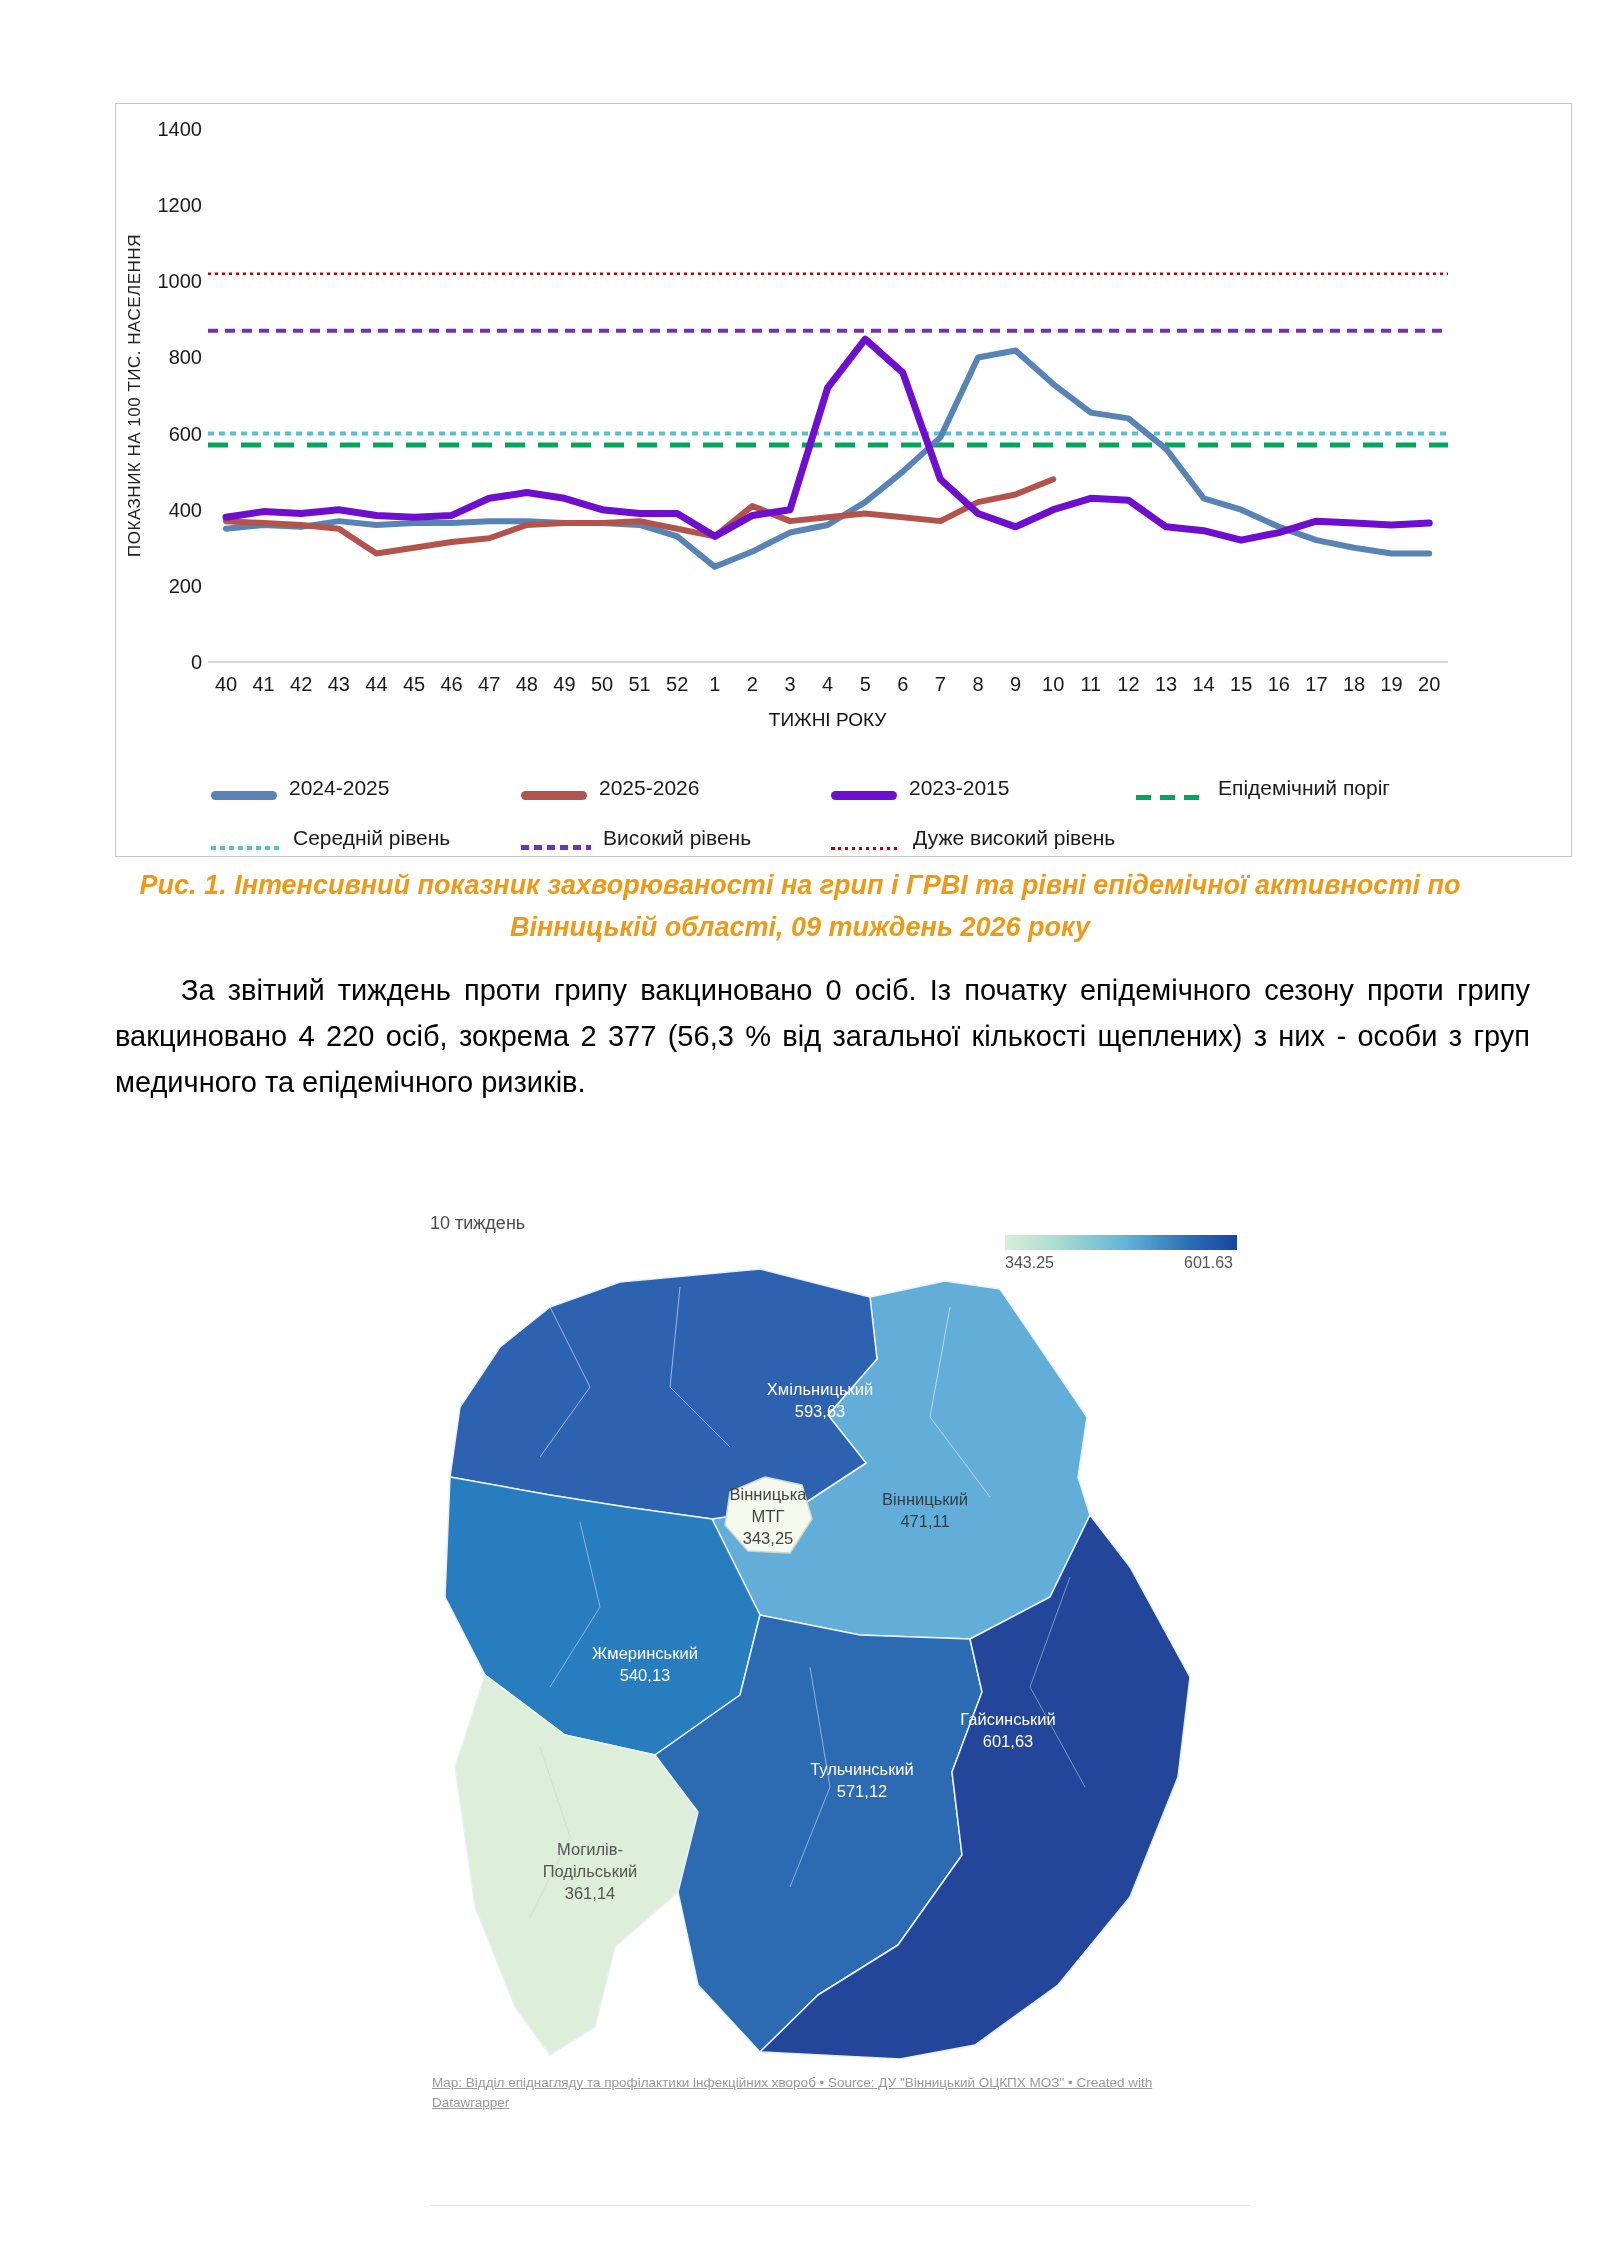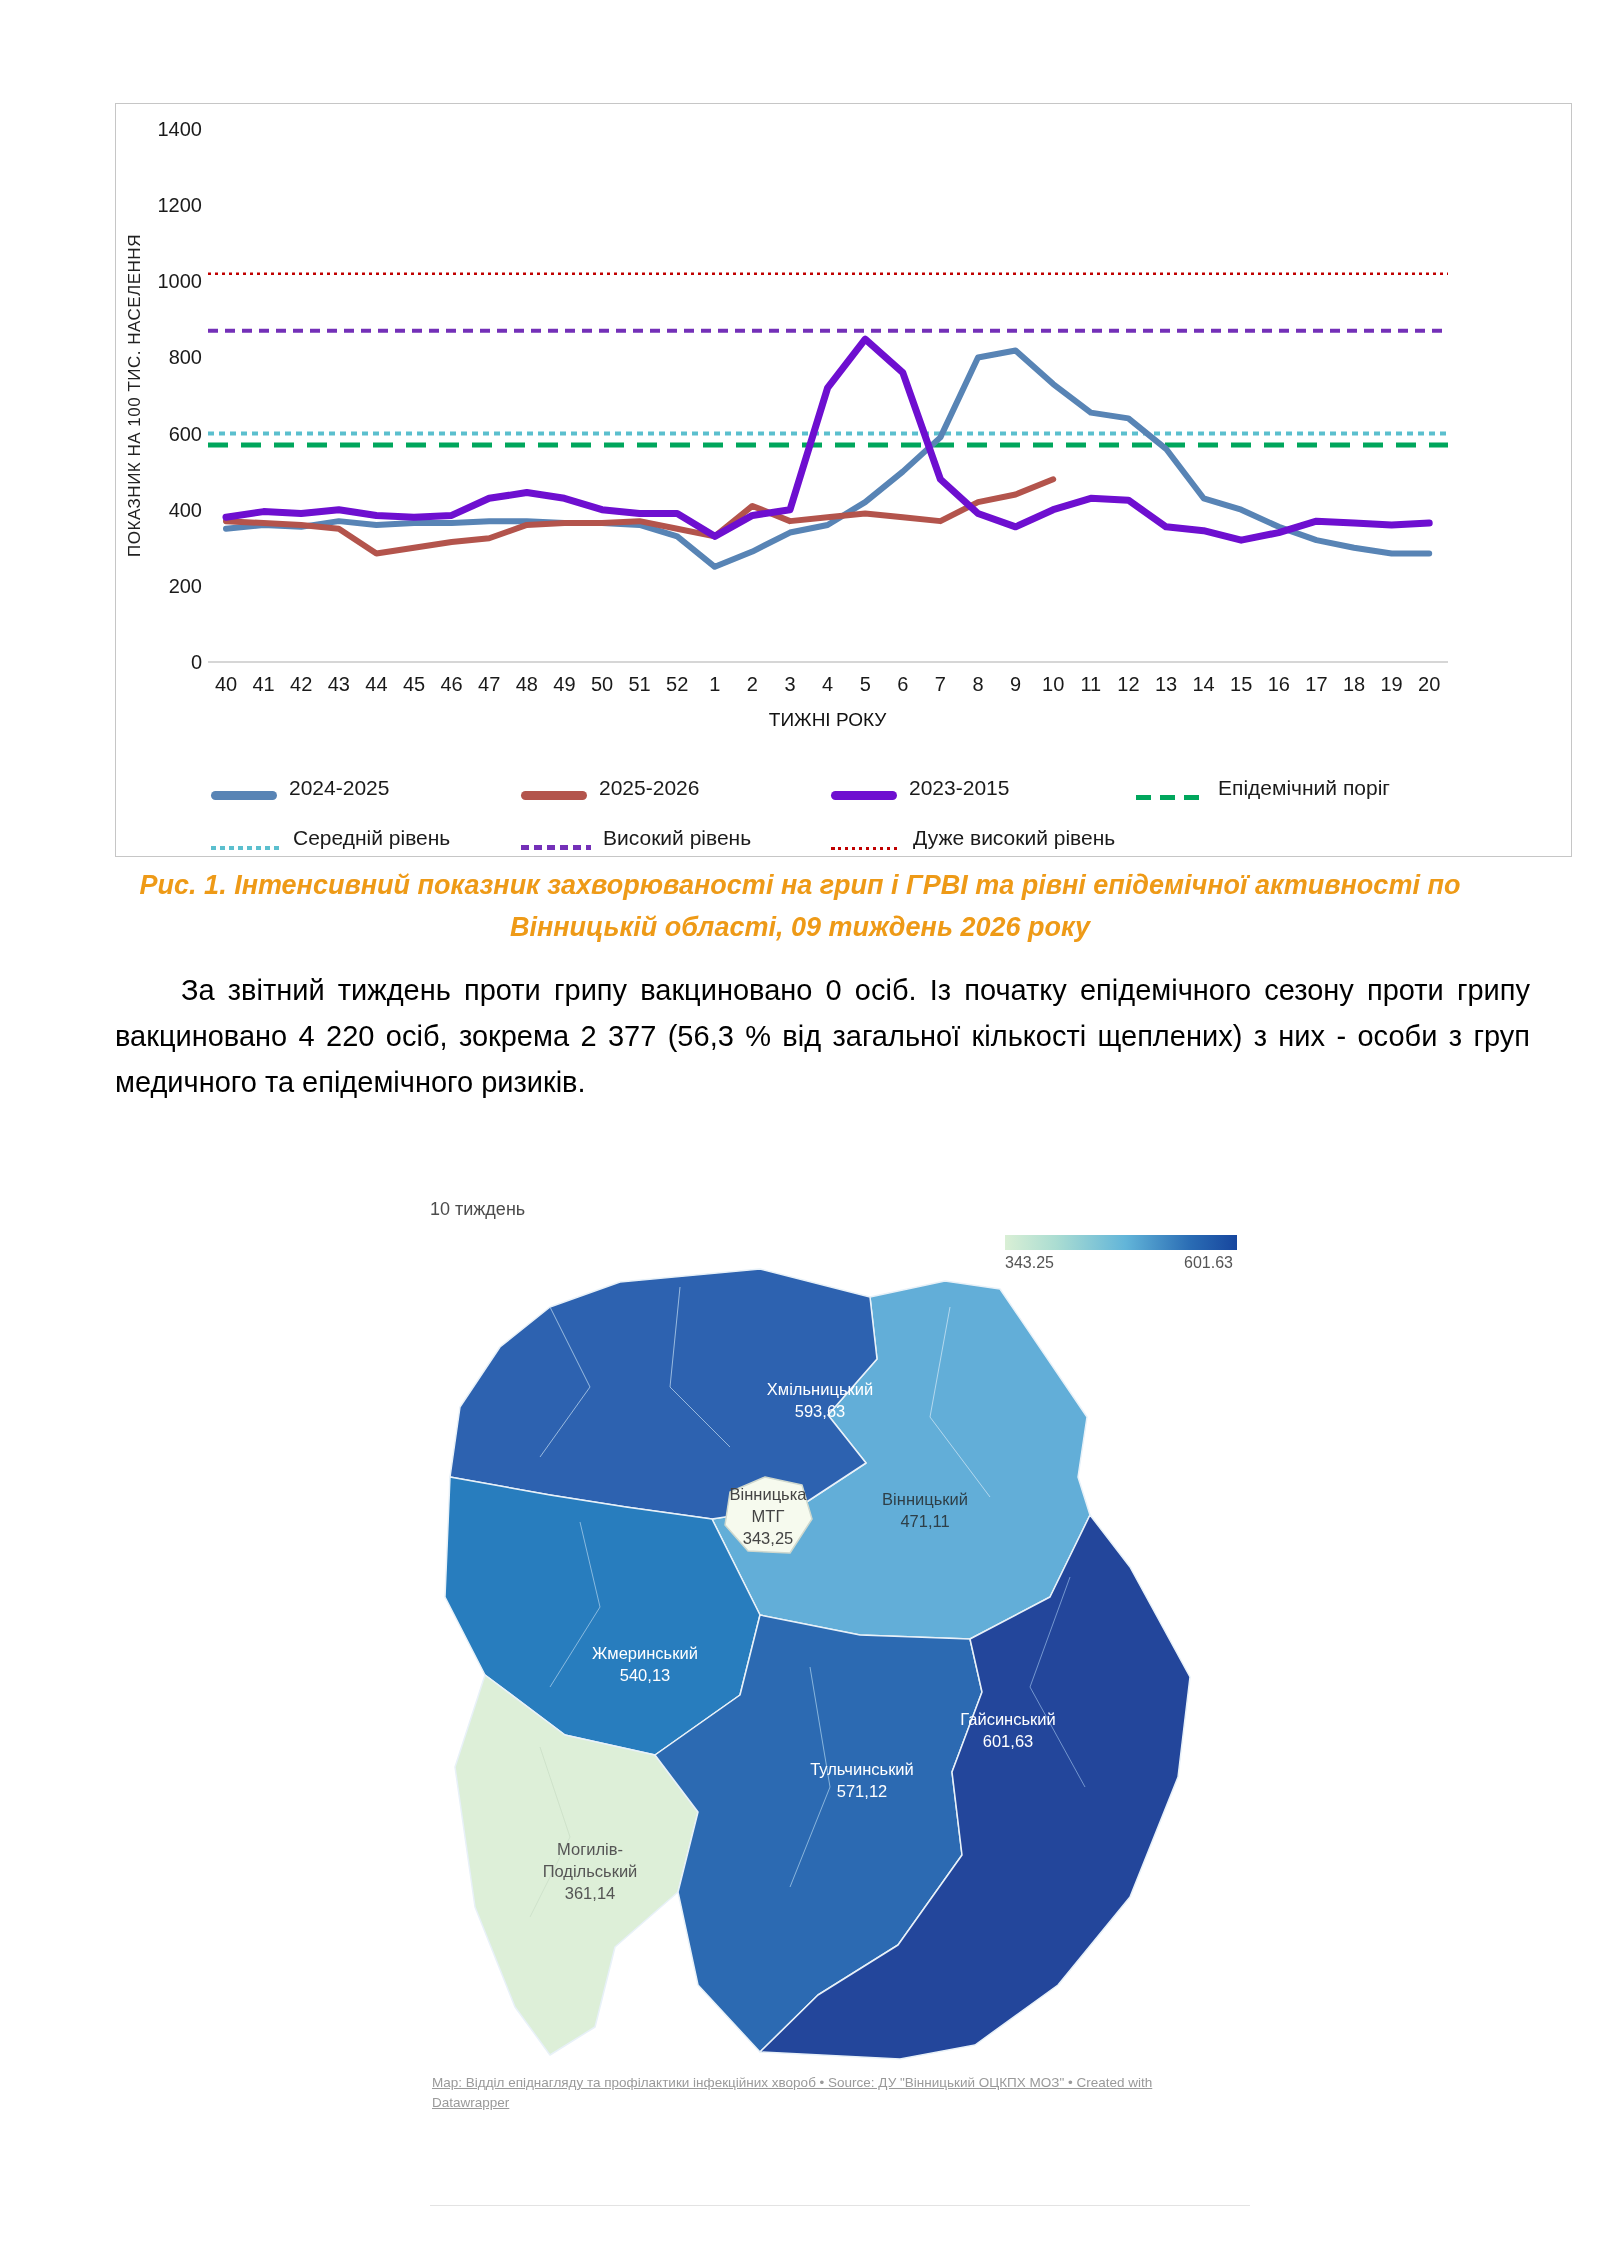--- a/index.html
+++ b/index.html
@@ -23,21 +23,21 @@
   .sw-dash{width:70px;height:5px;background:repeating-linear-gradient(90deg,var(--c) 0 8px,transparent 8px 13px);}
   .sw-dot-fine{width:70px;height:3.5px;background:repeating-linear-gradient(90deg,var(--c) 0 3.5px,transparent 3.5px 7px);}
 
   
   .figure-caption{position:absolute;left:90px;top:865px;width:1420px;text-align:center;color:#EE9A17;font-weight:bold;font-size:27px;line-height:1.55;font-style:italic;}
   .body-paragraph{position:absolute;left:115px;top:968px;width:1415px;font-size:29px;line-height:1.58;text-align:justify;text-indent:66px;color:#000;}
 
   
   .map-panel{position:absolute;left:430px;top:1185px;width:830px;height:1035px;}
   .map-title{font-size:24px;font-weight:bold;color:#191919;line-height:1.38;}
-  .map-subtitle{margin-top:14px;font-size:18px;color:#4c4c4c;}
+  .map-subtitle{margin-top:28px;font-size:18px;color:#4c4c4c;}
   .map-gradient{position:absolute;left:575px;top:50px;width:232px;height:15px;
     background:linear-gradient(90deg,#d9efd5 0%,#abddd2 22%,#62b5d9 52%,#2a6cb4 80%,#17469e 100%);}
   .map-gradient-labels{position:absolute;left:575px;top:69px;width:228px;display:flex;justify-content:space-between;font-size:16px;color:#555;}
   #map-svg{position:absolute;left:0;top:82px;}
   #map-svg text{font-family:"Liberation Sans",sans-serif;font-size:16.5px;}
   .map-footer{position:absolute;left:2px;top:888px;width:770px;font-size:13.5px;line-height:1.5;color:#9a9a9a;text-decoration:underline;}
   .map-bottom-rule{position:absolute;left:0px;top:1020px;width:820px;height:1px;background:#e3e3e3;}
 </style>
 </head>
 <body>

